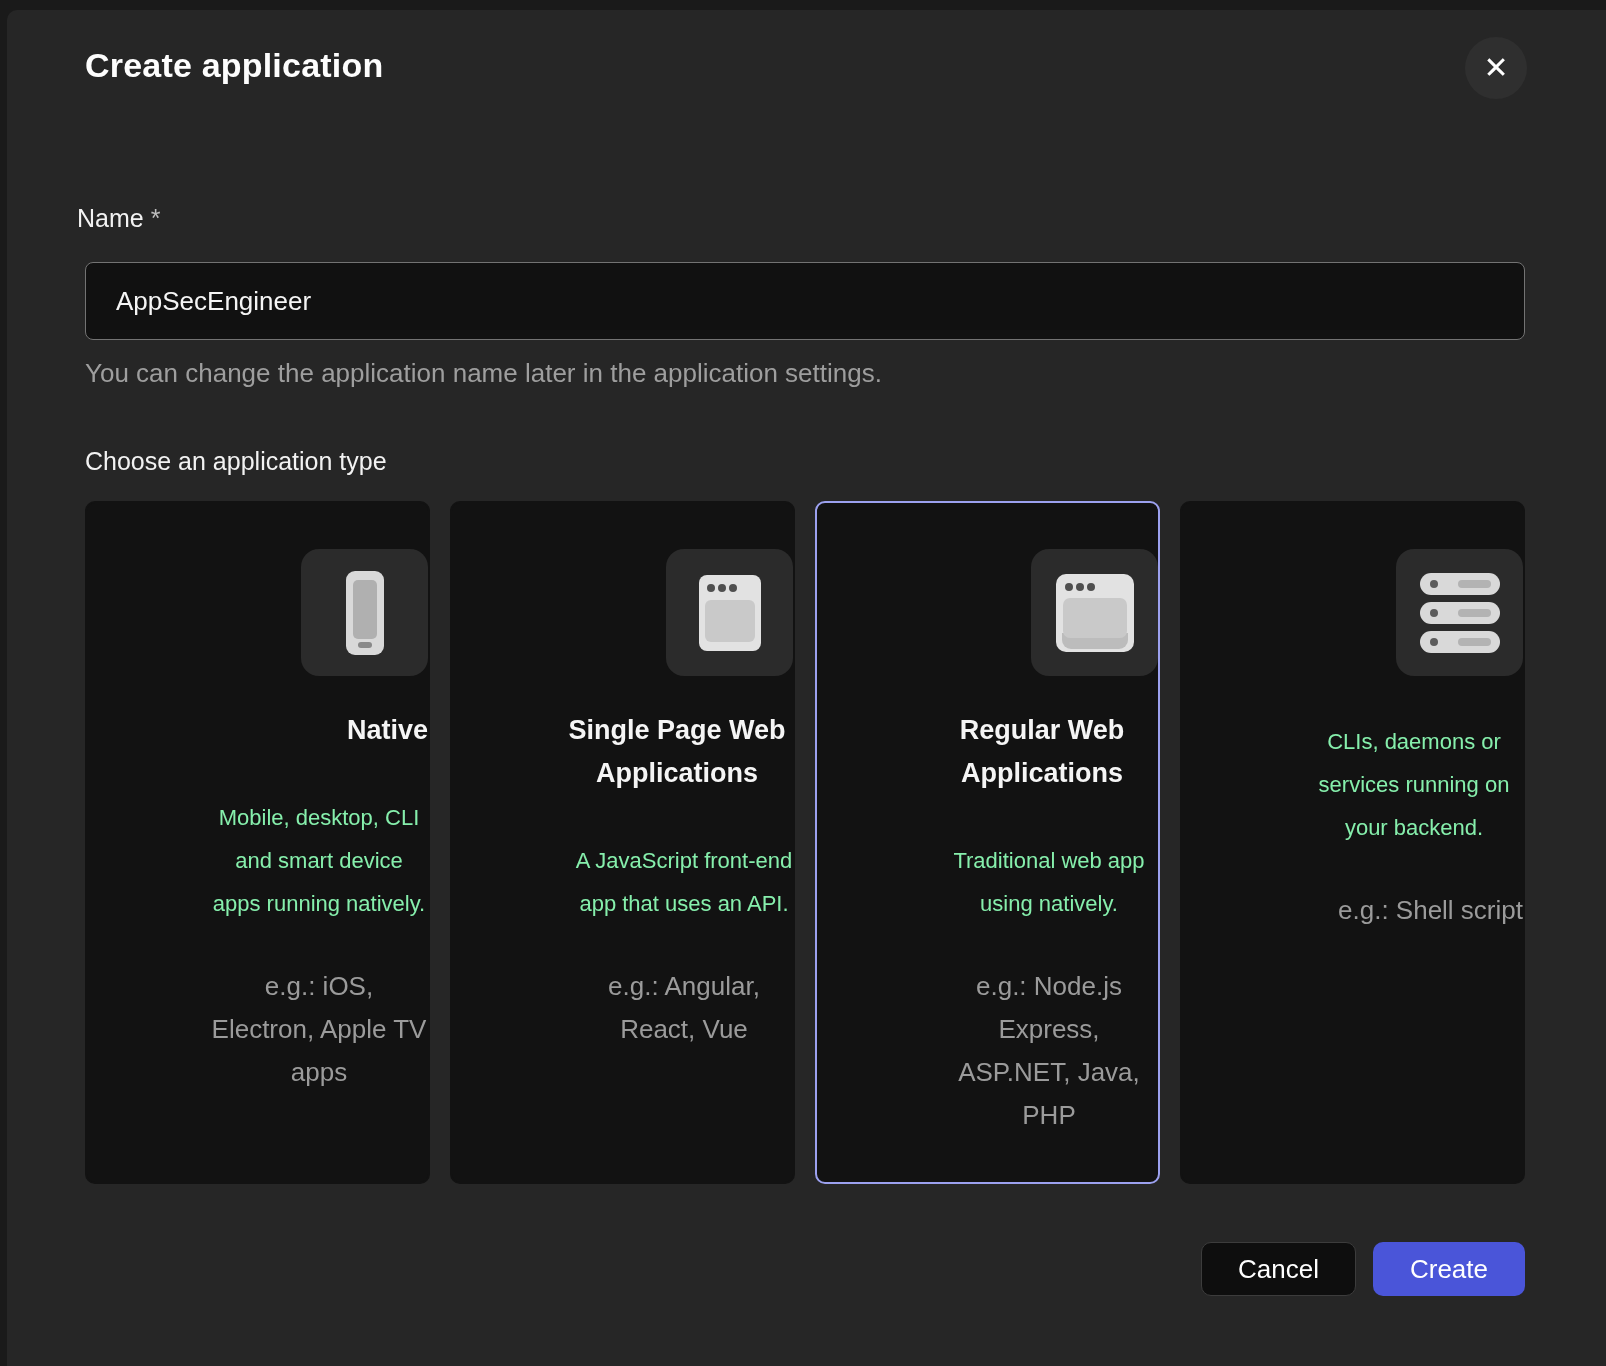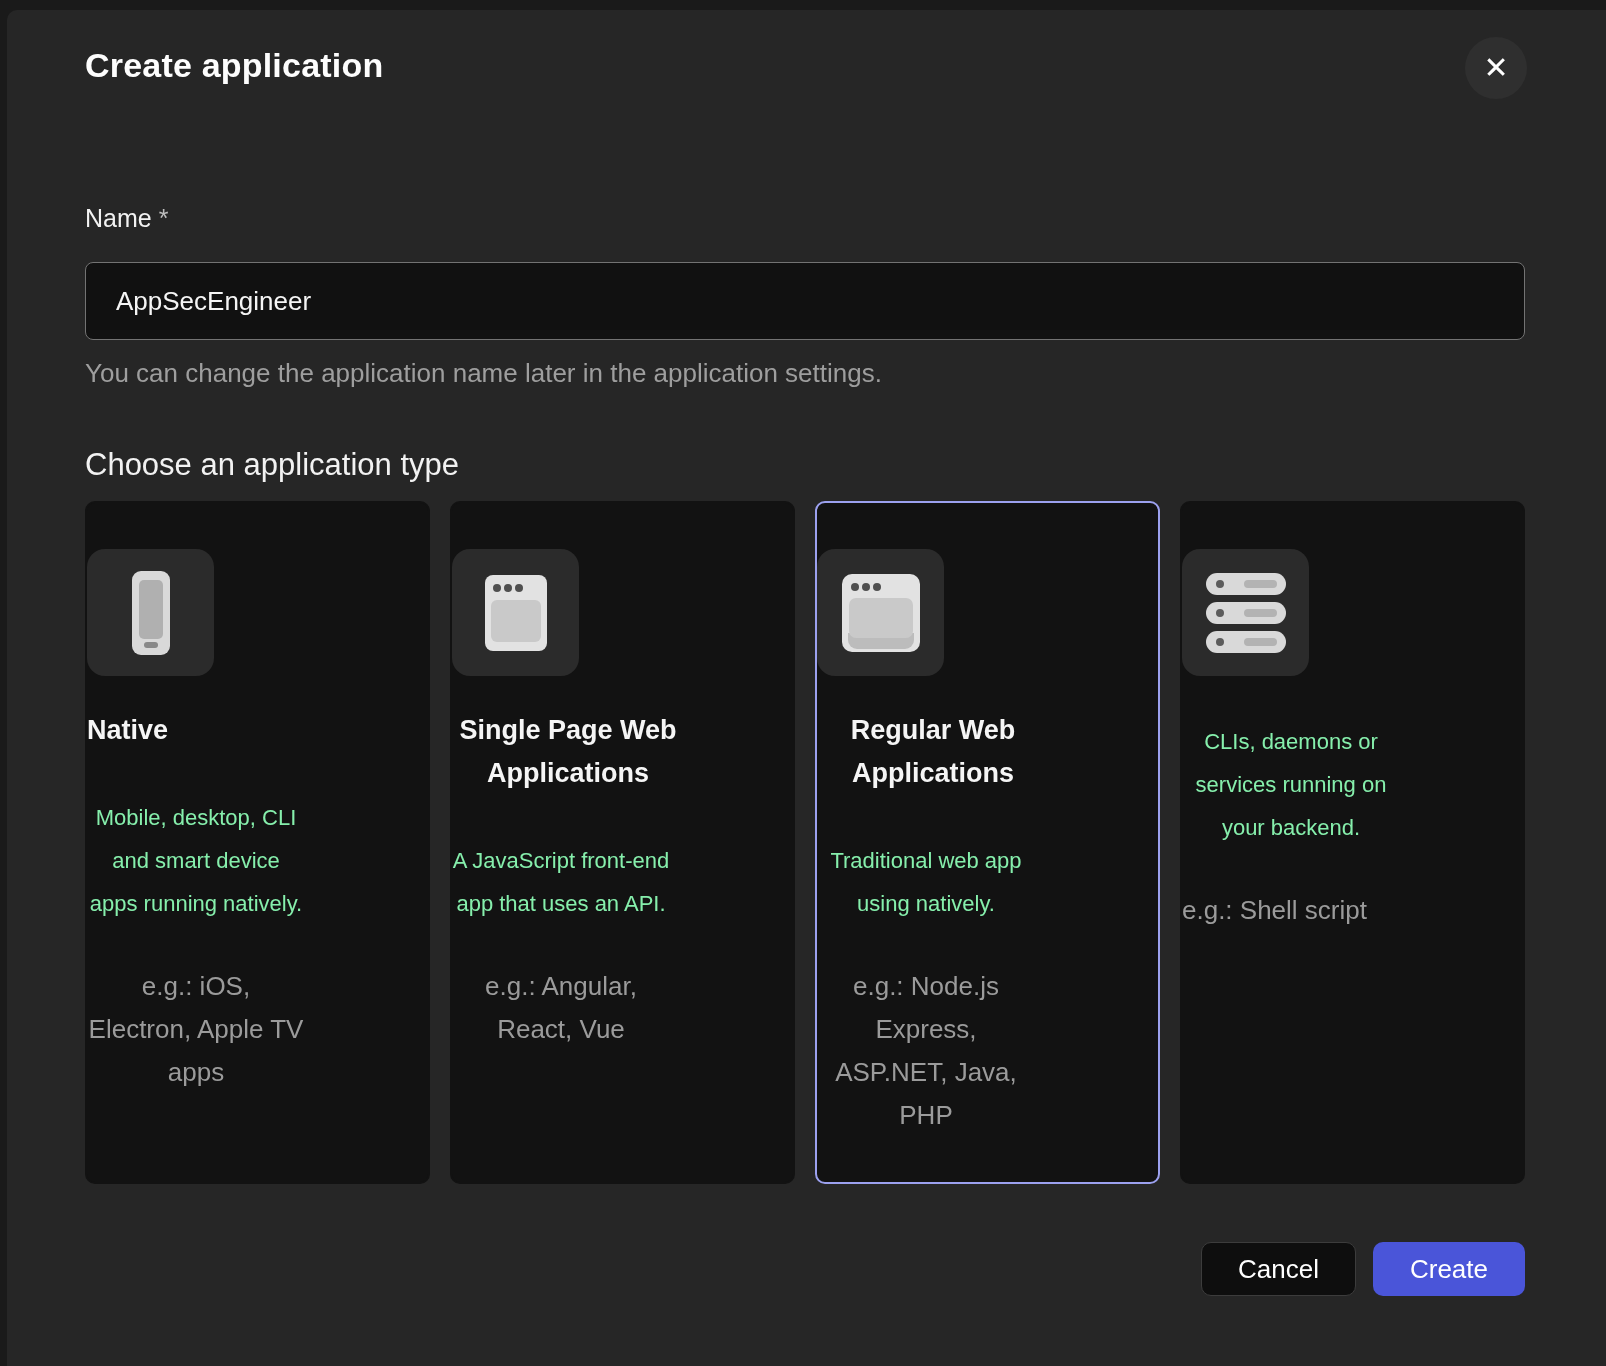--- a/index.html
+++ b/index.html
@@ -26,21 +26,21 @@
     width:62px; height:62px; border-radius:50%;
     background:rgba(255,255,255,0.045);
     border:none; cursor:pointer;
     display:flex; align-items:center; justify-content:center;
   }
   .close-btn span {
     color:#ffffff; font-size:30px; line-height:1; font-weight:400;
   }
   
   .field-label {
-    position:absolute; left:78px; top:194px;
+    position:absolute; left:70px; top:194px;
     font-size:25px; color:#f2f2f2; font-weight:400;
   }
   .field-label .req { color:#bdbdbd; margin-left:7px; }
   .name-input {
     position:absolute; left:78px; top:252px;
     width:1440px; height:78px;
     background:#111111;
     border:1px solid #737373;
     border-radius:8px;
     color:#f5f5f5; font-size:26px;
@@ -48,32 +48,32 @@
     padding:0 30px;
     outline:none;
   }
   .helper-text {
     position:absolute; left:78px; top:348px;
     font-size:26px; color:#9e9e9e;
   }
   
   .choose-label {
     position:absolute; left:78px; top:437px;
-    font-size:31px; color:#f2f2f2;
+    font-size:25px; color:#f2f2f2;
   }
   .cards {
     position:absolute; left:78px; top:491px;
     width:1440px; height:683px;
     display:grid; grid-template-columns:repeat(4,1fr); gap:20px;
   }
   .type-card {
     background:#121212;
     border:2px solid #121212;
     border-radius:10px;
-    display:flex; flex-direction:column; align-items:flex-start;
+    display:flex; flex-direction:column; align-items:flex-end;
     cursor:pointer;
     text-align:center;
   }
   .type-card.selected { border-color:#9ca1ef; }
   .icon-box {
     margin-top:46px;
     width:127px; height:127px;
     background:#2b2b2b;
     border-radius:18px;
     display:flex; align-items:center; justify-content:center;

